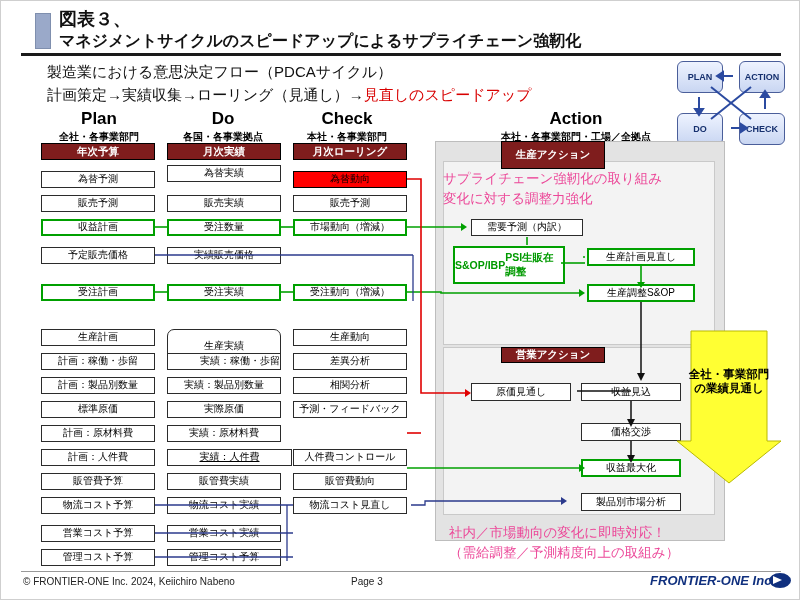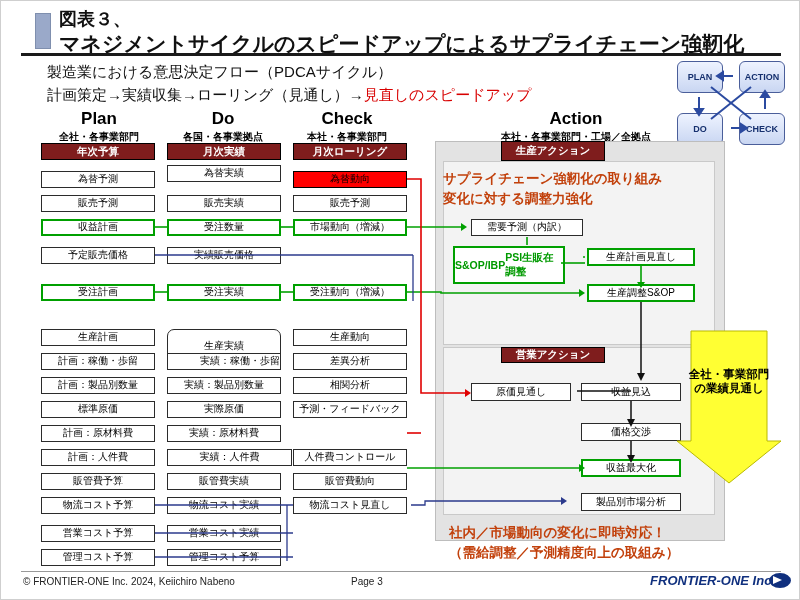--- a/index.html
+++ b/index.html
@@ -22,21 +22,21 @@
     width: 14px; height: 34px;
     background: #9aa9c9;
     border: 1px solid #7f8fae;
   }
   .title-block {
     position: absolute; left: 58px; top: 8px; width: 700px;
     font-weight: bold; color: #111111;
     line-height: 1.22;
   }
   .title-l1 { font-size: 18px; }
-  .title-l2 { font-size: 21px; }
+  .title-l2 { font-size: 16px; }
   .title-rule {
     position: absolute; left: 20px; top: 52px; width: 760px; height: 3px;
     background: #1a1a1a;
   }
   
   .subtitle {
     position: absolute; left: 46px; top: 60px;
     font-size: 15px; color: #111111; line-height: 1.5;
   }
   .subtitle .hl { color: #d80000; }
@@ -73,22 +73,22 @@
   }
   .lane {
     position: absolute;
     background: #f3f3f3;
     border: 1px solid #c9c9c9;
     box-sizing: border-box;
   }
   
   .ftext {
     position: absolute;
-    font-weight: bold;
-    color: #c2410c;
+    font-weight: normal;
+    color: #ec4899;
     font-size: 13.5px;
     line-height: 1.45;
     white-space: nowrap;
   }
   
   svg.overlay {
     position: absolute; left: 0; top: 0; width: 800px; height: 600px;
     pointer-events: none;
   }
   
@@ -215,40 +215,40 @@
   <div class="box" style="left:166px; top:164px; width:114px; height:17px;">為替実績</div>
   <div class="box" style="left:166px; top:194px; width:114px; height:17px;">販売実績</div>
   <div class="box green" style="left:166px; top:218px; width:114px; height:17px;">受注数量</div>
   <div class="box" style="left:166px; top:246px; width:114px; height:17px;">実績販売価格</div>
   <div class="box green" style="left:166px; top:283px; width:114px; height:17px;">受注実績</div>
   <div class="box" style="left:166px; top:328px; width:114px; height:34px;border-radius:7px;">生産実績</div>
   <div class="box" style="left:166px; top:352px; width:114px; height:17px;padding-left:32px;">実績：稼働・歩留</div>
   <div class="box" style="left:166px; top:376px; width:114px; height:17px;">実績：製品別数量</div>
   <div class="box" style="left:166px; top:400px; width:114px; height:17px;">実際原価</div>
   <div class="box" style="left:166px; top:424px; width:114px; height:17px;">実績：原材料費</div>
-  <div class="box" style="left:166px; top:448px; width:125px; height:17px;">実績：人件費</div>
+  <div class="box" style="left:166px; top:448px; width:125px; height:17px;text-decoration:underline;">実績：人件費</div>
   <div class="box" style="left:166px; top:472px; width:114px; height:17px;">販管費実績</div>
   <div class="box" style="left:166px; top:496px; width:114px; height:17px;">物流コスト実績</div>
   <div class="box" style="left:166px; top:524px; width:114px; height:17px;">営業コスト実績</div>
   <div class="box" style="left:166px; top:548px; width:114px; height:17px;">管理コスト予算</div>
 
   <div class="box hdr" style="left:292px; top:142px; width:114px; height:17px;">月次ローリング</div>
   <div class="box red" style="left:292px; top:170px; width:114px; height:17px;">為替動向</div>
   <div class="box" style="left:292px; top:194px; width:114px; height:17px;">販売予測</div>
   <div class="box green" style="left:292px; top:218px; width:114px; height:17px;">市場動向（増減）</div>
   <div class="box green" style="left:292px; top:283px; width:114px; height:17px;">受注動向（増減）</div>
   <div class="box" style="left:292px; top:328px; width:114px; height:17px;">生産動向</div>
   <div class="box" style="left:292px; top:352px; width:114px; height:17px;">差異分析</div>
   <div class="box" style="left:292px; top:376px; width:114px; height:17px;">相関分析</div>
   <div class="box" style="left:292px; top:400px; width:114px; height:17px;">予測・フィードバック</div>
   <div class="box" style="left:292px; top:448px; width:114px; height:17px;">人件費コントロール</div>
   <div class="box" style="left:292px; top:472px; width:114px; height:17px;">販管費動向</div>
   <div class="box" style="left:292px; top:496px; width:114px; height:17px;">物流コスト見直し</div>
 
-  <div class="box hdr" style="left:500px; top:140px; width:104px; height:20px;">生産アクション</div>
+  <div class="box hdr" style="left:500px; top:140px; width:104px; height:28px;">生産アクション</div>
   <div class="box" style="left:470px; top:218px; width:112px; height:17px;">需要予測（内訳）</div>
   <div class="box green" style="left:586px; top:247px; width:108px; height:18px;">生産計画見直し</div>
   <div class="box green" style="left:586px; top:283px; width:108px; height:18px;">生産調整S&amp;OP</div>
 
   <div class="box hdr" style="left:500px; top:346px; width:104px; height:16px;">営業アクション</div>
   <div class="box" style="left:470px; top:382px; width:100px; height:18px;">原価見通し</div>
   <div class="box" style="left:580px; top:382px; width:100px; height:18px;">収益見込</div>
   <div class="box" style="left:580px; top:422px; width:100px; height:18px;">価格交渉</div>
   <div class="box green" style="left:580px; top:458px; width:100px; height:18px;">収益最大化</div>
   <div class="box" style="left:580px; top:492px; width:100px; height:18px;">製品別市場分析</div>

